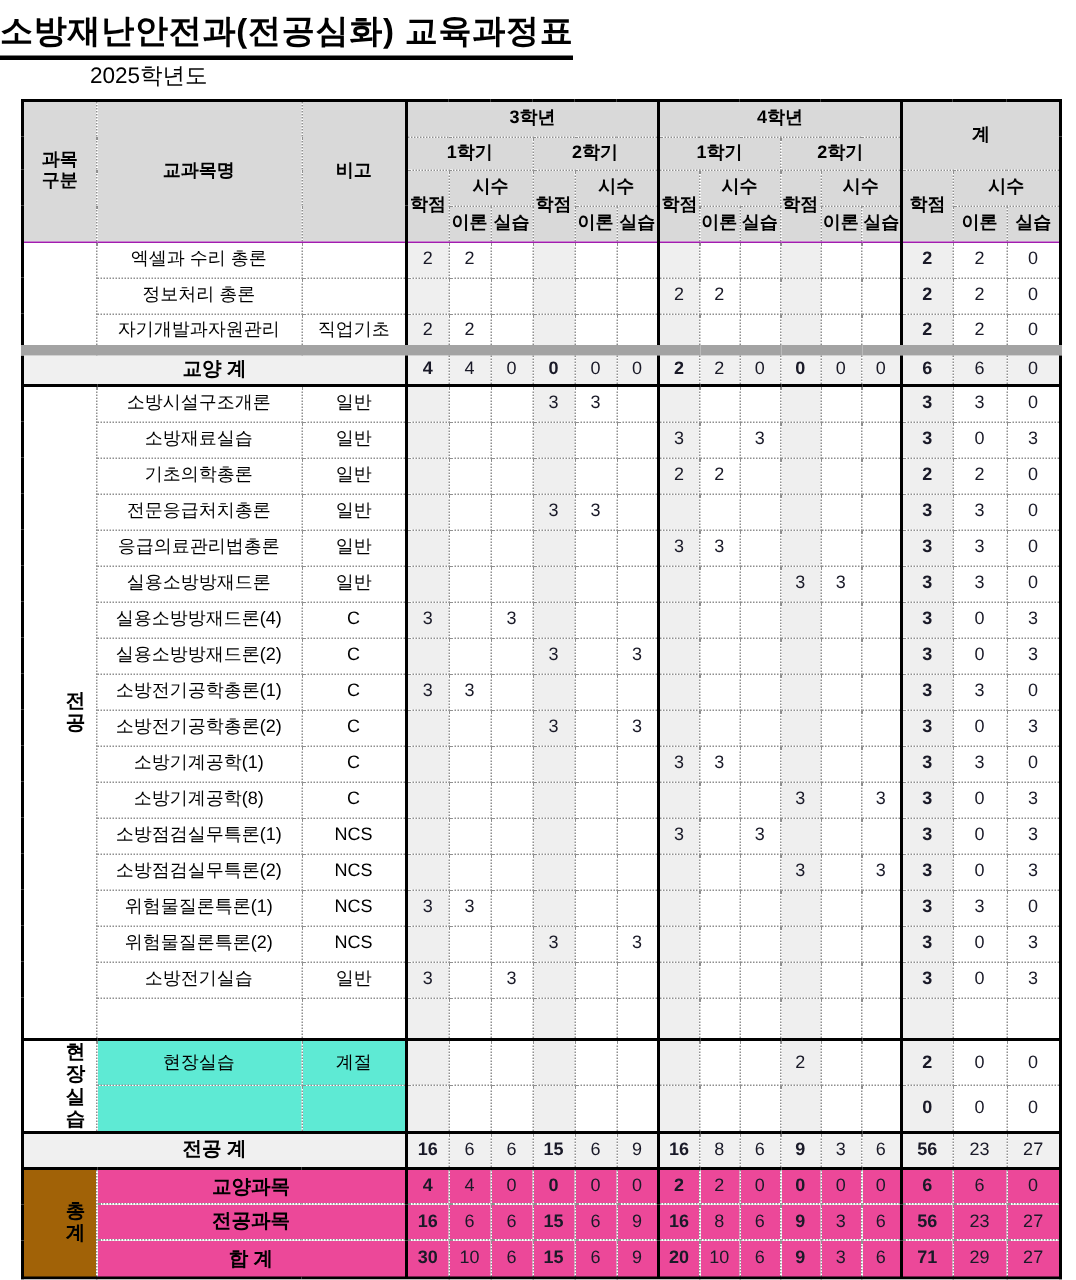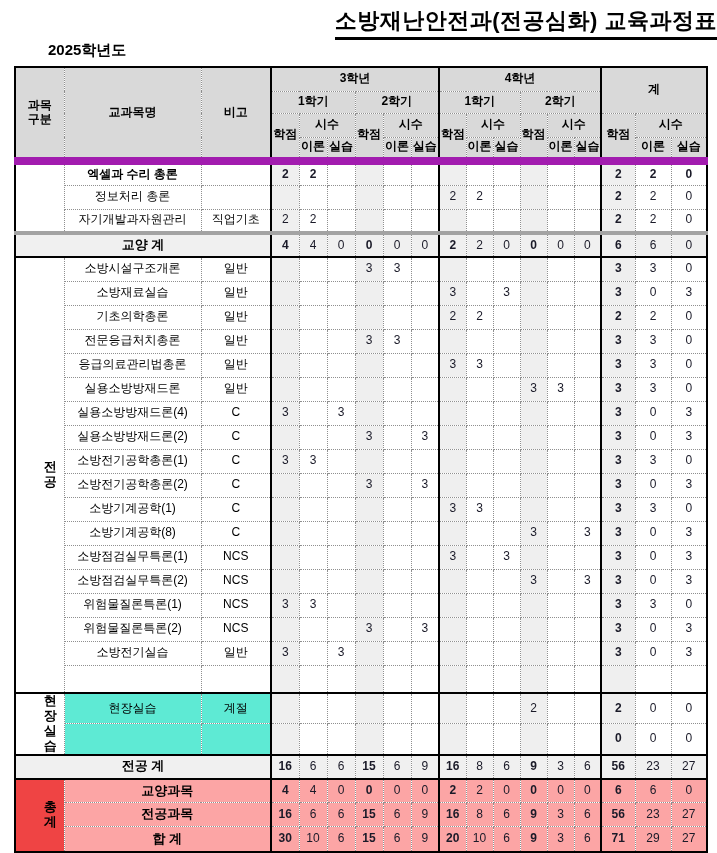--- a/index.html
+++ b/index.html
@@ -1,26 +1,26 @@
 <!DOCTYPE html>
 <html><head>
 <meta charset="utf-8">
 <style>
   html,body{margin:0;padding:0;}
   body{
     width:717px;height:853px;position:relative;background:#fff;
     font-family:"Liberation Sans","DejaVu Sans",sans-serif;color:#000;
     overflow:hidden;
   }
-  .title-wrap{position:absolute;top:6px;left:0;width:717px;text-align:right;}
+  .title-wrap{position:absolute;top:6px;left:0;width:717px;text-align:left;}
   .title{
     font-size:22px;font-weight:bold;letter-spacing:0.5px;
     border-bottom:3px solid #000;padding-bottom:1px;display:inline-block;
   }
-  .year{position:absolute;top:41px;left:48px;font-size:15px;font-weight:bold;}
+  .year{position:absolute;top:41px;left:60px;font-size:15px;font-weight:normal;}
   .tbl-wrap{position:absolute;top:66px;left:14px;}
   table{
     border-collapse:collapse;table-layout:fixed;width:692px;
     border:2px solid #000;
   }
   td,th{
     border:1px dotted #8f8f8f;overflow:hidden;white-space:nowrap;
     text-align:center;vertical-align:middle;padding:0 1px;
     font-size:12px;line-height:1.15;
   }
@@ -34,27 +34,27 @@
   tbody tr:last-child{height:25px}
   .pre{white-space:pre-line;}
   th.sec{background:#fff;font-weight:bold;font-size:13px;padding-left:22px;}
   td.name{font-size:12px;}
   td.note{font-size:12px;}
   td.lbl{font-weight:bold;font-size:13px;}
   td.num{color:#1a1a28;}
   td.b{font-weight:bold;}
   td.cr{background:#efefef;}
   tr.light > td{background:#f0f0f0;}
-  tr.gray > td{background:#fca5a5;}
-  tr.gray th.sec{background:#ef4444;}
+  tr.gray > td{background:#ec4899;}
+  tr.gray th.sec{background:#a16207;}
   tr.peach td.name, tr.peach td.note{background:#5eead4;}
   .tl{border-left:2px solid #000 !important;}
-  tr.bt > *{border-top:4px solid #a3a3a3;}
+  tr.bt > *{border-top:7px solid #a3a3a3;}
   tr.btk > *{border-top:2px solid #000;}
-  tbody tr.first > *{border-top:8px solid #a21caf;font-weight:bold;}
+  tbody tr.first > *{border-top:1px solid #a21caf;}
 </style>
 </head>
 <body>
 
 <div class="title-wrap">
   <span class="title">소방재난안전과(전공심화) 교육과정표</span>
 </div>
 <div class="year">2025학년도</div>
 
 <div class="tbl-wrap">

